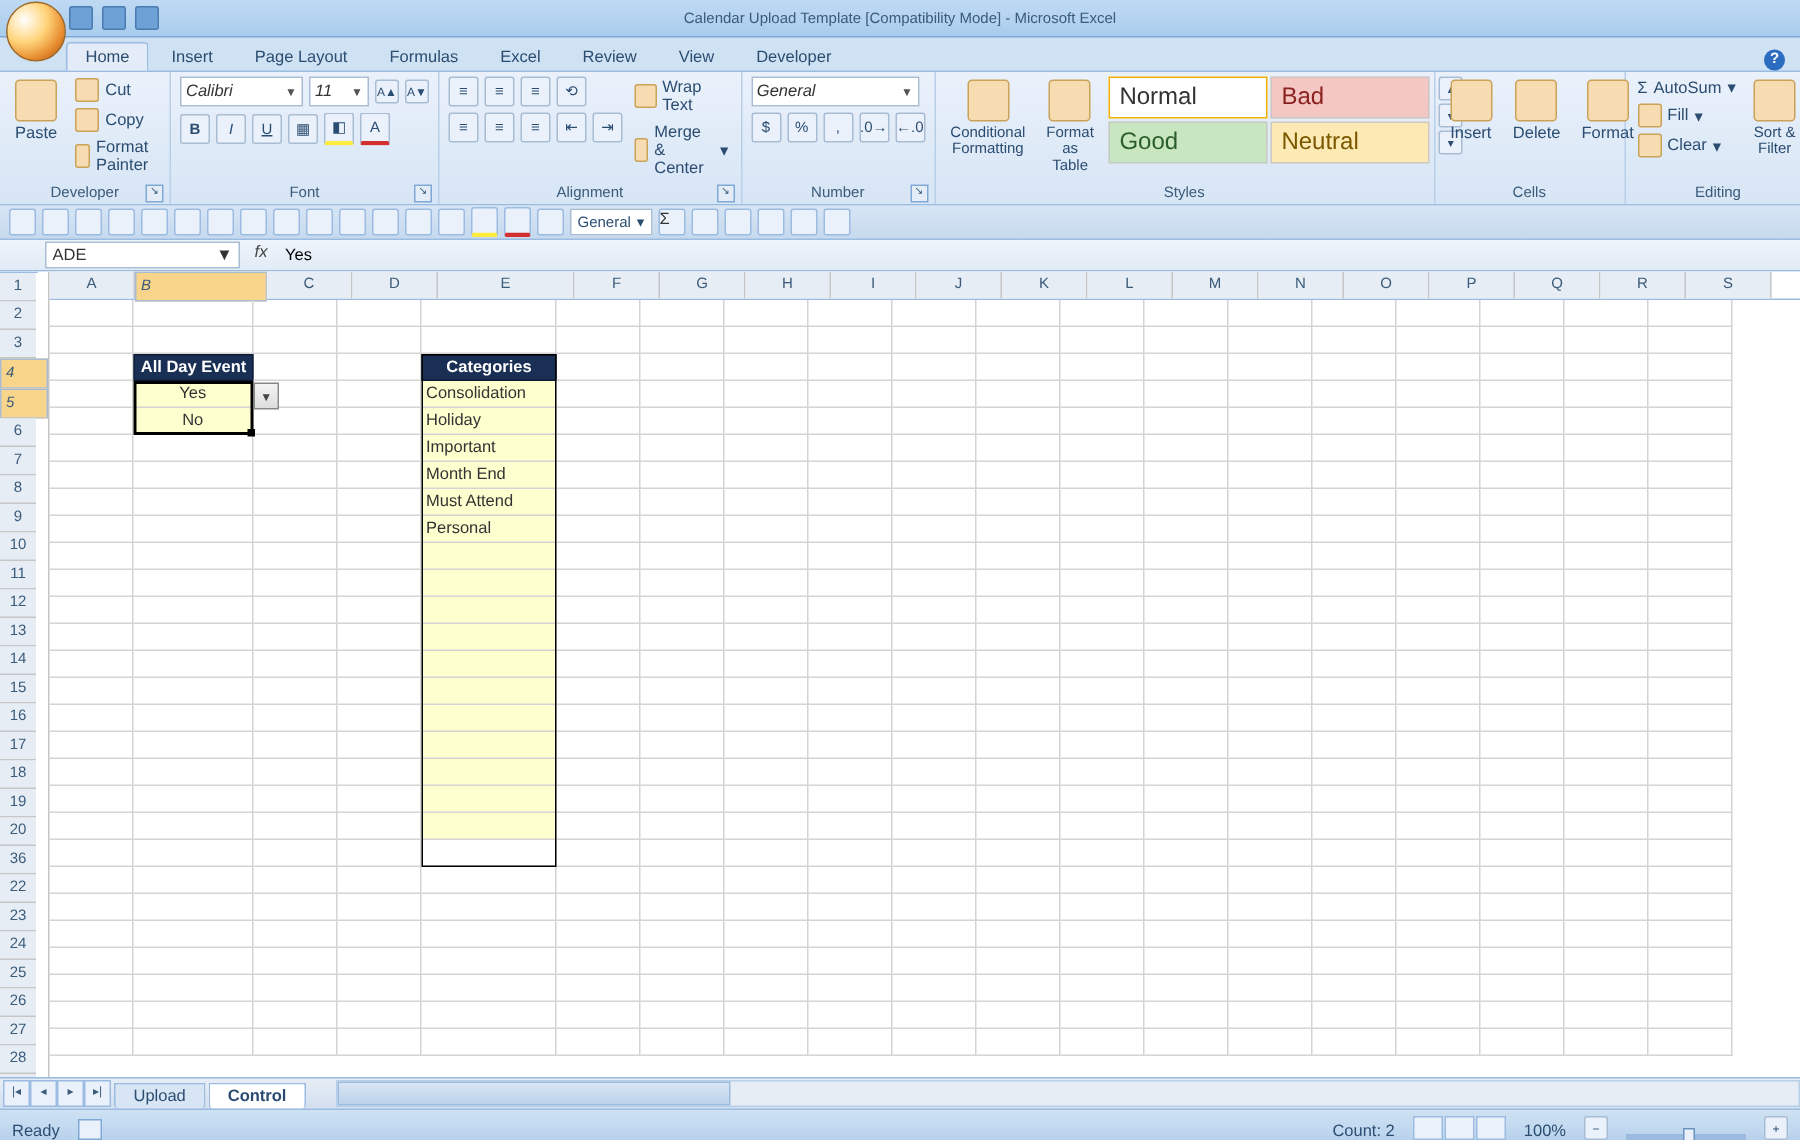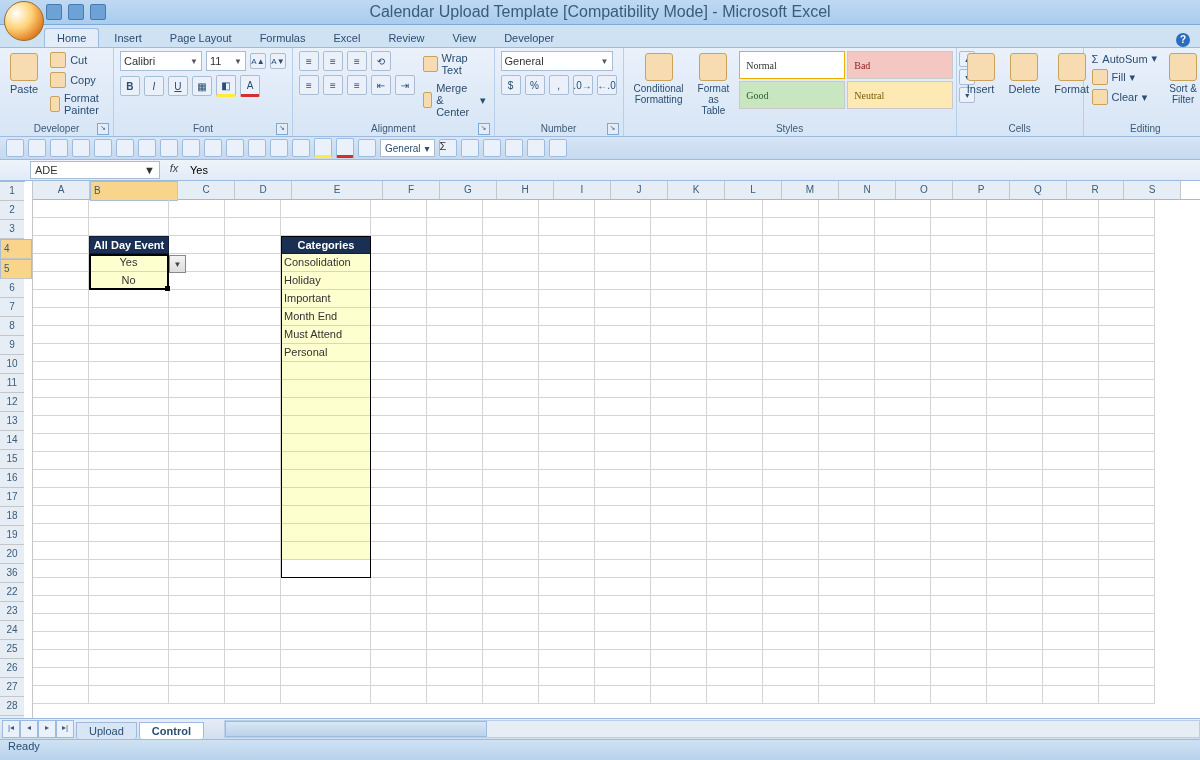--- a/index.html
+++ b/index.html
@@ -1,42 +1,42 @@
 <!DOCTYPE html>
 <html><head>
 <meta charset="utf-8">
 <style>
 html,body{margin:0;padding:0;font-family:"Segoe UI",Tahoma,sans-serif;font-size:11px;color:#333;background:#fff;overflow:hidden;}
 .window{width:1200px;height:760px;background:#cfe2f3;display:flex;flex-direction:column;}
 .titlebar{height:24px;background:linear-gradient(#bfd9f3,#a9cdee);display:flex;align-items:center;justify-content:center;position:relative;border-bottom:1px solid #7fa9d5;}
-.titlebar .title{color:#3a5b7a;font-size:16px;}
+.titlebar .title{color:#3a5b7a;font-size:10px;}
 .office-btn{position:absolute;left:4px;top:1px;width:38px;height:38px;border-radius:50%;background:radial-gradient(circle at 30% 30%,#fff,#ffd47a 40%,#e78b2f 70%,#9e4e12);border:1px solid #9e6a2a;z-index:10;}
 .qat{position:absolute;left:46px;top:4px;display:flex;gap:6px;align-items:center;}
 .qat .qi{width:14px;height:14px;background:#6ea1d6;border:1px solid #4a7bb0;border-radius:2px;}
 .ribbon-tabs{height:22px;background:#cfe2f3;display:flex;align-items:flex-end;padding-left:44px;gap:2px;border-bottom:1px solid #9bbce0;}
 .ribbon-tabs .tab{padding:3px 12px 3px;color:#2b4d71;cursor:default;border:1px solid transparent;border-bottom:none;border-radius:3px 3px 0 0;}
 .ribbon-tabs .tab.active{background:#e4ecf7;border-color:#9bbce0;}
 .help-icn{margin-left:auto;margin-right:10px;width:14px;height:14px;border-radius:50%;background:#2b6cc0;color:#fff;text-align:center;line-height:14px;font-weight:bold;font-size:10px;}
 .ribbon{height:88px;background:linear-gradient(#eaf1fb,#d7e5f5);display:flex;border-bottom:1px solid #9bbce0;}
 .grp{border-right:1px solid #b7cfe8;display:flex;flex-direction:column;justify-content:space-between;padding:3px 6px 1px;}
 .grp .body{display:flex;gap:6px;align-items:flex-start;flex:1;}
 .grp .label{text-align:center;color:#3a5b7a;font-size:10px;padding-bottom:1px;position:relative;}
 .grp .label .dlaunch{position:absolute;right:-2px;bottom:0;width:10px;height:10px;border:1px solid #7fa9d5;background:#e4ecf7;font-size:7px;line-height:8px;text-align:center;color:#3a5b7a;}
 .bigbtn{display:flex;flex-direction:column;align-items:center;gap:2px;padding:2px 4px;color:#2b4d71;}
 .bigbtn .ic{width:26px;height:26px;background:#f6dcb0;border:1px solid #caa25a;border-radius:3px;}
 .col{display:flex;flex-direction:column;gap:2px;}
 .row{display:flex;gap:4px;align-items:center;}
 .smbtn{display:flex;align-items:center;gap:4px;color:#2b4d71;padding:1px 2px;}
 .smbtn .ic{width:14px;height:14px;border:1px solid #caa25a;background:#f6dcb0;border-radius:2px;}
-.sel{border:1px solid #a8bdd4;background:#fff;height:18px;font-size:11px;padding:0 3px;display:flex;align-items:center;justify-content:space-between;}
+.sel{border:1px solid #a8bdd4;background:#fff;height:18px;font-size:11px;padding:0 3px;display:flex;align-items:center;justify-content:space-between;font-style:italic;}
 .sel .arr{font-size:8px;color:#555;margin-left:4px;}
 .icnb{width:18px;height:18px;border:1px solid #a8bdd4;background:#eaf1fb;border-radius:2px;display:flex;align-items:center;justify-content:center;font-size:10px;color:#2b4d71;}
 .icnb.sm{width:14px;height:14px;font-size:8px;}
 .styles-gallery{display:flex;gap:2px;}
-.style-cell{width:92px;height:22px;border:1px solid #c9c9c9;padding:2px 6px;font-size:10px;display:flex;align-items:center;font-family:Liberation Serif, serif;}
+.style-cell{width:92px;height:22px;border:1px solid #c9c9c9;padding:2px 6px;font-size:16px;display:flex;align-items:center;}
 .sc-normal{background:#fff;border:1px solid #f0b000;}
 .sc-bad{background:#f4c7c3;color:#8b2222;}
 .sc-good{background:#c8e6c0;color:#2c5e2c;}
 .sc-neutral{background:#fde9b3;color:#7a5800;}
 .qat2{height:22px;background:linear-gradient(#d7e5f5,#c6d9ee);border-bottom:1px solid #9bbce0;display:flex;align-items:center;gap:4px;padding:0 6px;}
 .qat2 .q{width:16px;height:16px;border:1px solid #9bbce0;background:#eaf1fb;border-radius:2px;}
 .qat2 .splitlbl{font-size:10px;color:#2b4d71;padding:0 4px;border:1px solid #a8bdd4;height:16px;display:flex;align-items:center;background:#fff;}
 .namebox-row{height:20px;background:linear-gradient(#eef4fb,#e1ebf6);border-bottom:1px solid #9bbce0;display:flex;align-items:center;}
 .namebox{width:120px;margin-left:30px;border:1px solid #a8bdd4;background:#fff;height:16px;display:flex;align-items:center;justify-content:space-between;padding:0 4px;font-size:11px;}
 .fxbar{flex:1;display:flex;align-items:center;margin-left:6px;gap:6px;}
@@ -60,21 +60,21 @@
 .selrange .handle{position:absolute;right:-3px;bottom:-3px;width:5px;height:5px;background:#000;}
 .dropbtn{position:absolute;width:15px;height:16px;border:1px solid #888;background:linear-gradient(#f4f4f4,#ddd);display:flex;align-items:center;justify-content:center;font-size:8px;color:#444;}
 .sheet-tabs{height:20px;background:linear-gradient(#e7edf5,#d2dff0);border-top:1px solid #9bbce0;display:flex;align-items:center;}
 .navbtns{display:flex;margin-left:2px;}
 .navbtns .nb{width:16px;height:16px;border:1px solid #9bbce0;background:#eaf1fb;font-size:8px;text-align:center;line-height:14px;color:#3a5b7a;}
 .stab{padding:2px 12px;background:#fff;border:1px solid #9bbce0;border-bottom:none;border-radius:0 0 3px 3px;margin-left:2px;margin-top:2px;font-size:11px;color:#2b4d71;}
 .stab.active{background:#fff;font-weight:bold;}
 .stab.inactive{background:#d7e5f5;}
 .hscroll{flex:1;margin-left:20px;height:16px;background:#e7edf5;border:1px solid #b7cfe8;position:relative;}
 .hscroll .thumb{position:absolute;left:0;top:0;height:14px;width:260px;background:linear-gradient(#d9e6f4,#bcd2ea);border:1px solid #9bbce0;}
-.statusbar{height:20px;background:linear-gradient(#cfe2f3,#b8d2ec);border-top:1px solid #9bbce0;display:flex;align-items:flex-start;padding:0 8px;color:#2b4d71;font-size:11px;gap:12px;flex-direction:column;}
+.statusbar{height:20px;background:linear-gradient(#cfe2f3,#b8d2ec);border-top:1px solid #9bbce0;display:flex;align-items:flex-end;padding:0 8px;color:#2b4d71;font-size:11px;gap:12px;}
 .statusbar .spacer{flex:1;}
 .viewbtns{display:flex;gap:1px;}
 .viewbtns .vb{width:18px;height:14px;border:1px solid #9bbce0;background:#eaf1fb;}
 .zoom{display:flex;align-items:center;gap:6px;}
 .zoom .slider{width:80px;height:4px;background:#9bbce0;position:relative;}
 .zoom .slider .th{position:absolute;left:38px;top:-4px;width:6px;height:12px;background:#eaf1fb;border:1px solid #6a93c0;}
 </style>
 </head>
 <body>
 

